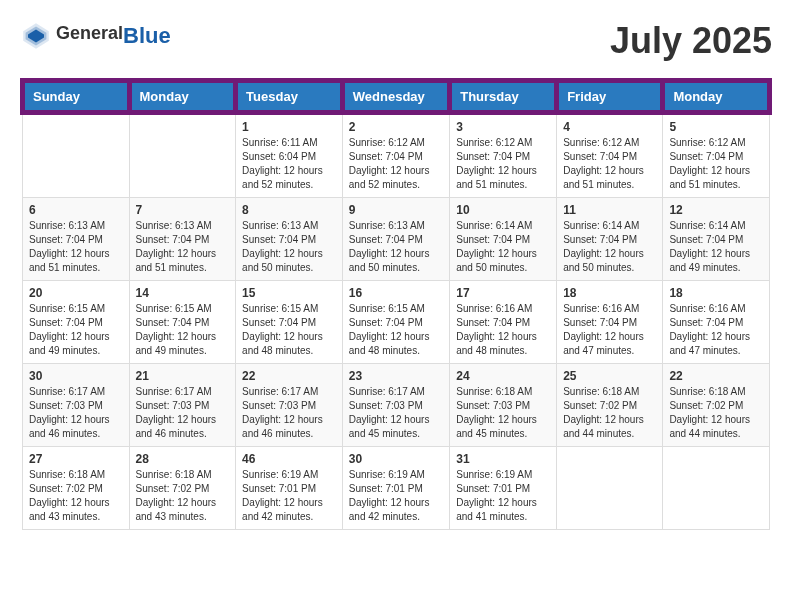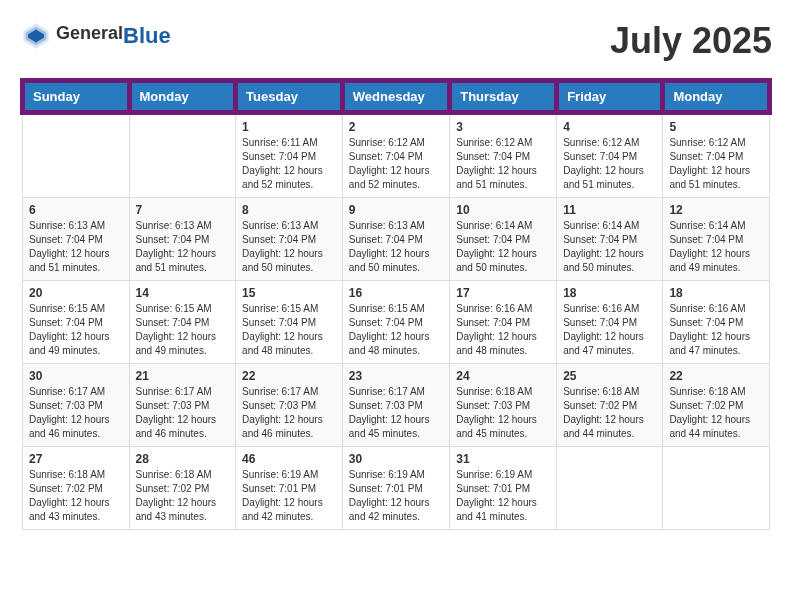--- a/index.html
+++ b/index.html
@@ -125,21 +125,21 @@
         <th>Monday</th>
       </tr>
   </thead>
   <tbody id="calendar-body">
   <tr>
         <td class="empty-cell"></td>
         <td class="empty-cell"></td>
         <td>
           <div class="day-num">1</div>
           <div class="day-info" style="white-space: pre-line;">Sunrise: 6:11 AM
-Sunset: 7:04 PM
+Sunset: 6:04 PM
 Daylight: 12 hours and 52 minutes.</div>
         </td>
         <td>
           <div class="day-num">2</div>
           <div class="day-info" style="white-space: pre-line;">Sunrise: 6:12 AM
 Sunset: 7:04 PM
 Daylight: 12 hours and 52 minutes.</div>
         </td>
         <td>
           <div class="day-num">3</div>

